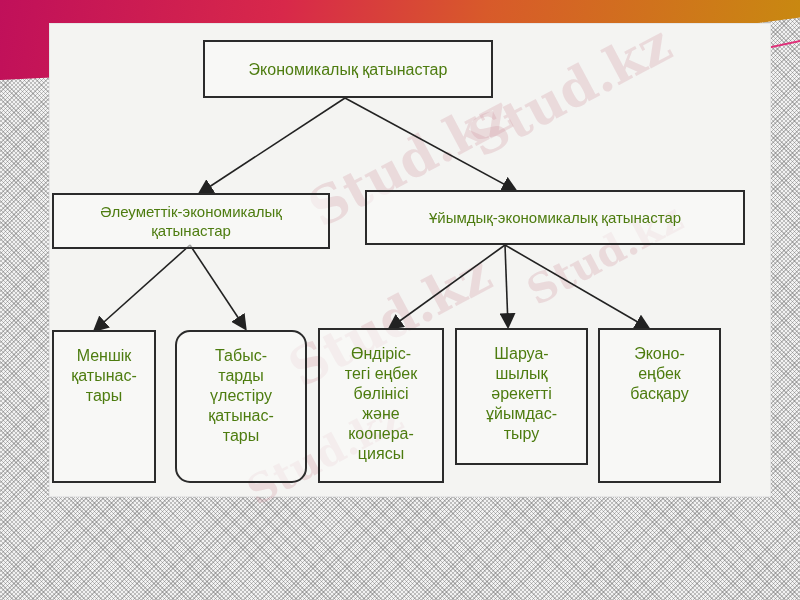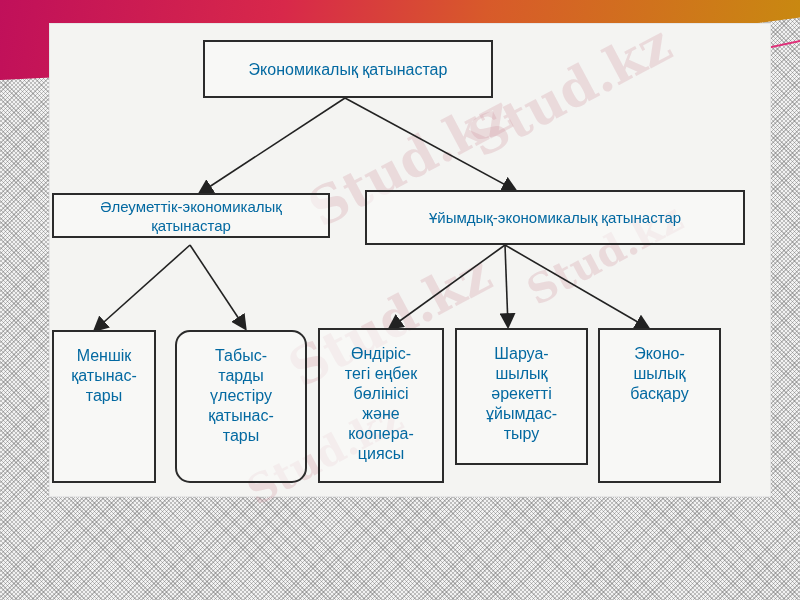--- a/index.html
+++ b/index.html
@@ -25,21 +25,21 @@
     background:#f4f4f2;
     box-shadow:0 0 0 1px #e6e6e6;
   }
   .watermark {
     position:absolute; font-family:"DejaVu Serif", serif; font-weight:bold;
     color:rgba(210,150,160,0.28); font-size:52px; transform:rotate(-28deg);
     pointer-events:none; white-space:nowrap;
   }
   .box {
     position:absolute; border:2px solid #2b2b2b; background:rgba(250,250,248,0.6);
-    color:#0369a1; font-size:15px; text-align:center; line-height:19px;
+    color:#4d7c0f; font-size:15px; text-align:center; line-height:19px;
     display:flex; align-items:flex-start; justify-content:center; box-sizing:border-box;
     white-space:pre-line;
   }
   .top-box { align-items:center; font-size:16px; }
   .mid-box { align-items:center; }
   .leaf { padding-top:14px; font-size:16px; line-height:20px; }
   svg.arrows { position:absolute; left:0; top:0; }
 </style>
 </head>
 <body>
@@ -67,21 +67,21 @@
     <line x1="190" y1="245" x2="95" y2="330"></line>
     <line x1="190" y1="245" x2="245" y2="328"></line>
     <line x1="505" y1="245" x2="390" y2="328"></line>
     <line x1="505" y1="245" x2="508" y2="326"></line>
     <line x1="505" y1="245" x2="648" y2="328"></line>
   </g>
 </svg>
 
 <div class="box top-box" style="left:203px;top:40px;width:290px;height:58px;">Экономикалық қатынастар</div>
 
-<div class="box mid-box" style="left:52px;top:193px;width:278px;height:45px;">Әлеуметтік-экономикалық
+<div class="box mid-box" style="left:52px;top:193px;width:278px;height:56px;">Әлеуметтік-экономикалық
 қатынастар</div>
 <div class="box mid-box" style="left:333px;top:190px;width:380px;height:55px;margin-left:32px;">Ұйымдық-экономикалық қатынастар</div>
 
 <div class="box leaf" style="left:52px;top:330px;width:104px;height:153px;">Меншік
 қатынас-
 тары</div>
 <div class="box leaf" style="left:175px;top:330px;width:132px;height:153px;border-radius:15px;">Табыс-
 тарды
 үлестіру
 қатынас-
@@ -91,14 +91,14 @@
 бөлінісі
 және
 коопера-
 циясы</div>
 <div class="box leaf" style="left:455px;top:328px;width:133px;height:137px;">Шаруа-
 шылық
 әрекетті
 ұйымдас-
 тыру</div>
 <div class="box leaf" style="left:598px;top:328px;width:123px;height:155px;">Эконо-
-шылық
+еңбек
 басқару</div>
 
 </body></html>

